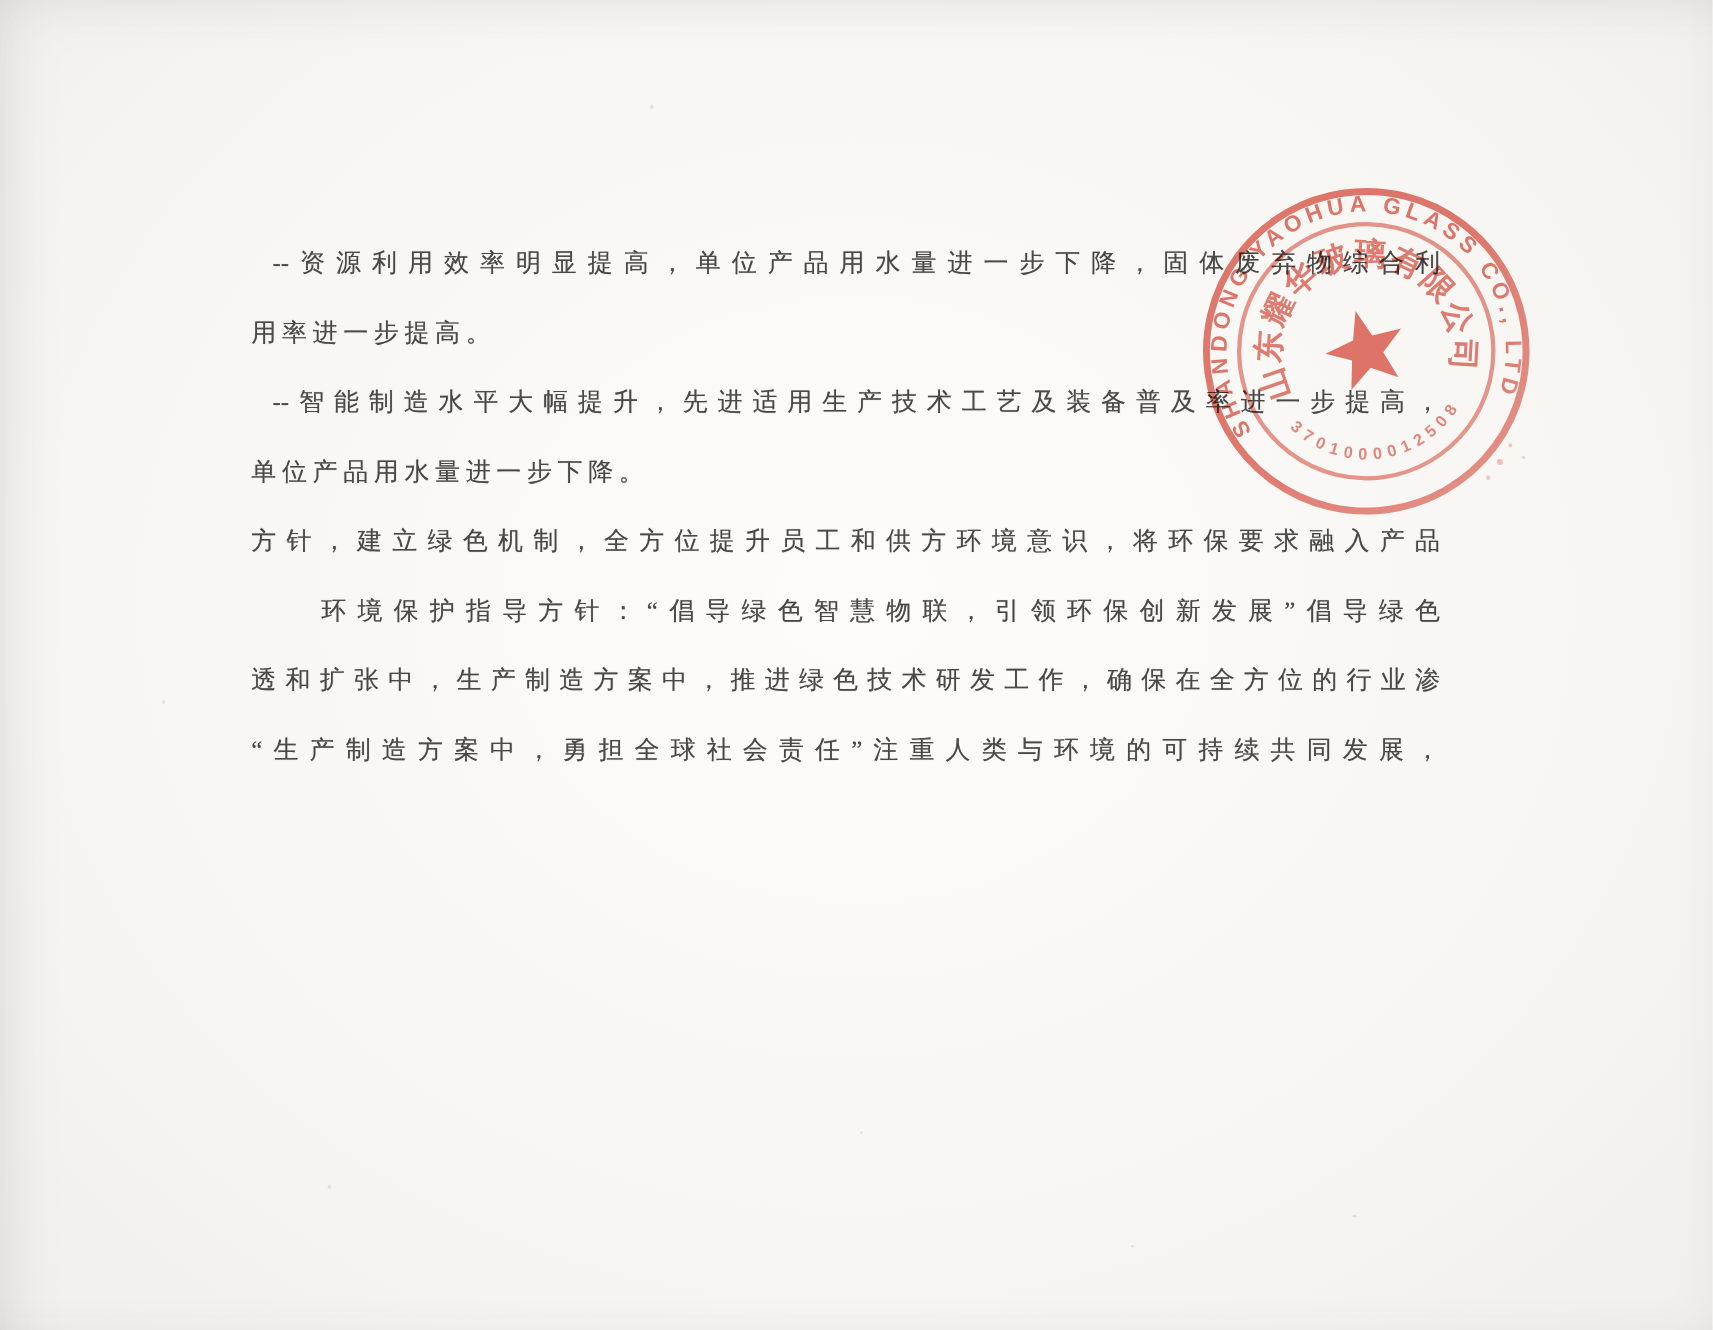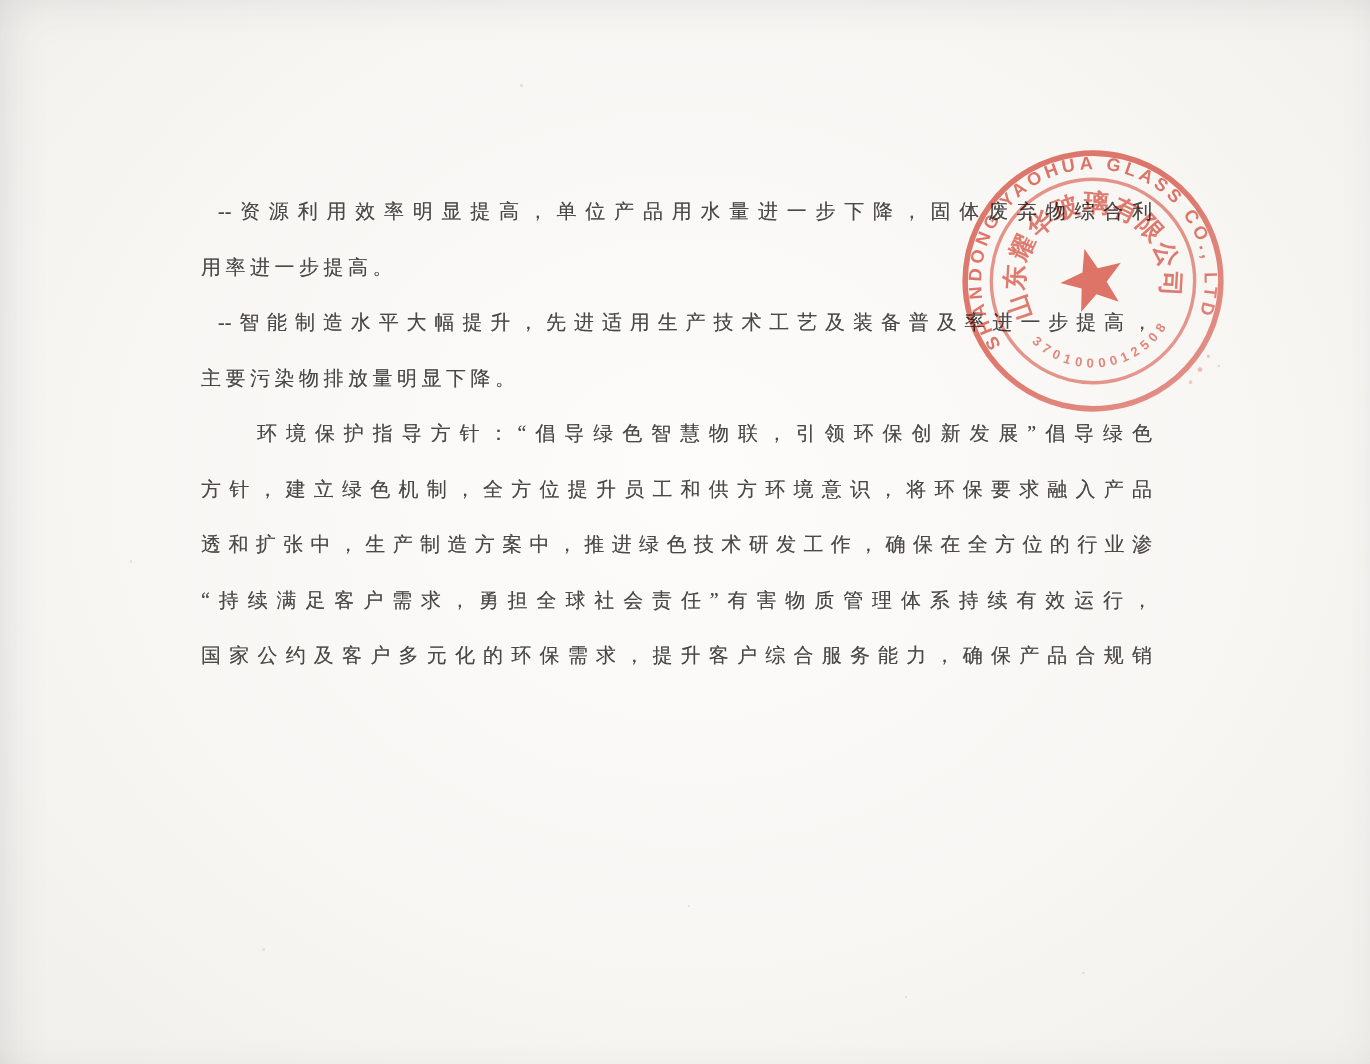--- a/index.html
+++ b/index.html
@@ -53,26 +53,25 @@
   <div class="speck" style="left:688px;top:905px;width:2px;height:2px;"></div>
   <div class="speck" style="left:1082px;top:972px;width:3px;height:2px;"></div>
   <div class="speck" style="left:520px;top:84px;width:3px;height:3px;"></div>
   <div class="speck" style="left:905px;top:996px;width:2px;height:2px;"></div>
   <div class="speck" style="left:130px;top:560px;width:2px;height:3px;"></div>
 
   <div class="text-block">
     <div class="line indent-dash">--资源利用效率明显提高，单位产品用水量进一步下降，固体废弃物综合利</div>
     <div class="line short">用率进一步提高。</div>
     <div class="line indent-dash">--智能制造水平大幅提升，先进适用生产技术工艺及装备普及率进一步提高，</div>
-    <div class="line short">主要污染物排放量明显下降。</div>
+    <div class="line short">单位产品用水量进一步下降。</div>
+    <div class="line">方针，建立绿色机制，全方位提升员工和供方环境意识，将环保要求融入产品</div>
     <div class="line indent-para">环境保护指导方针：“倡导绿色智慧物联，引领环保创新发展”倡导绿色</div>
-    <div class="line">方针，建立绿色机制，全方位提升员工和供方环境意识，将环保要求融入产品</div>
     <div class="line">透和扩张中，生产制造方案中，推进绿色技术研发工作，确保在全方位的行业渗</div>
-    <div class="line">“持续满足客户需求，勇担全球社会责任”有害物质管理体系持续有效运行，</div>
-    <div class="line">国家公约及客户多元化的环保需求，提升客户综合服务能力，确保产品合规销</div>
+    <div class="line">“生产制造方案中，勇担全球社会责任”注重人类与环境的可持续共同发展，</div>
   </div>
 
   <div class="stamp-wrap">
     <svg width="302" height="302" viewBox="0 0 300 300">
       <defs>
         <path id="arcEn" d="M 53.9 205.5 A 111 111 0 1 1 246.1 205.5" fill="none"></path>
         <path id="arcCn" d="M 87.5 179.2 A 69 69 0 1 1 212.5 179.2" fill="none"></path>
         <path id="arcNum" d="M 74.1 190.4 A 86 86 0 0 0 225.9 190.4" fill="none"></path>
       </defs>
 

